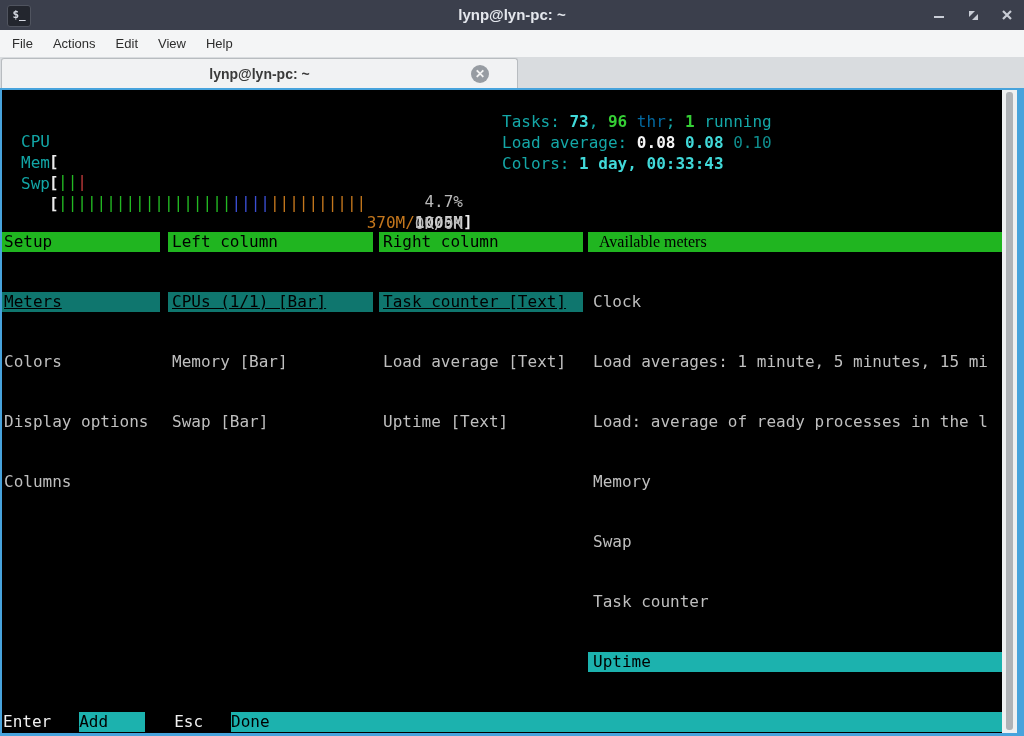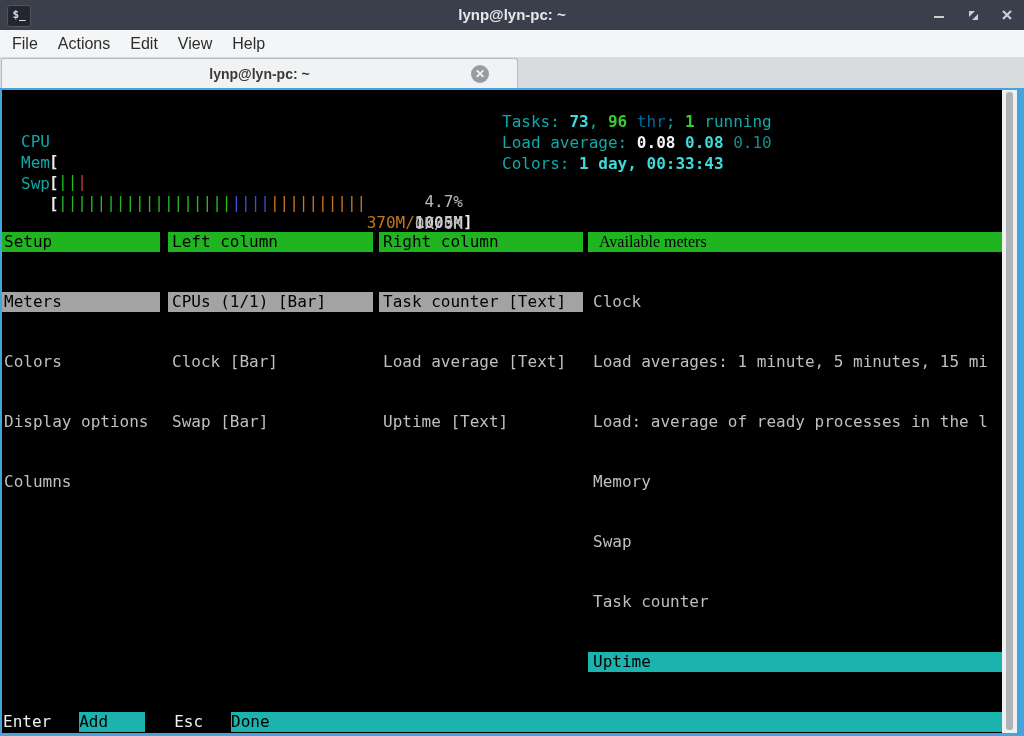--- a/index.html
+++ b/index.html
@@ -10,21 +10,21 @@
   .titlebar{position:absolute;left:0;top:0;width:1024px;height:30px;background:#3b3f4c;}
   .app-icon{position:absolute;left:7px;top:5px;width:22px;height:20px;background:#23262e;
             border:1px solid #50545f;border-radius:3px;color:#d6dae2;
             font:bold 11px "DejaVu Sans Mono",monospace;text-align:center;line-height:18px;}
   .title-text{position:absolute;left:0;right:0;top:0;height:30px;line-height:30px;text-align:center;
               color:#e4e7ed;font-weight:bold;font-size:15px;}
   .win-controls{position:absolute;right:10px;top:0;height:30px;display:flex;gap:20px;align-items:center;}
   .win-btn{width:14px;height:14px;display:flex;align-items:center;justify-content:center;}
 
   .menubar{position:absolute;left:0;top:30px;width:1024px;height:27px;background:#f4f5f6;
-           display:flex;align-items:center;padding-left:2px;font-size:16px;color:#2d2d2d;box-sizing:border-box;}
+           display:flex;align-items:center;padding-left:2px;font-size:13px;color:#2d2d2d;box-sizing:border-box;}
   .menu-item{padding:0 10px;height:27px;line-height:27px;}
 
   .tabbar{position:absolute;left:0;top:57px;width:1024px;height:31px;background:#d9dcdf;}
   .tab{position:absolute;left:1px;top:1px;width:517px;height:30px;background:#f1f2f3;
        border:1px solid #b8bcc0;box-sizing:border-box;border-bottom:none;
        border-radius:3px 3px 0 0;}
   .tab-title{position:absolute;left:0;right:0;top:0;height:30px;line-height:30px;text-align:center;
              font-weight:bold;font-size:14px;color:#3a3a3a;}
   .tab-close{position:absolute;right:28px;top:6px;width:18px;height:18px;border-radius:50%;
              background:#979ca2;color:#f4f4f4;font-size:12px;font-weight:bold;text-align:center;line-height:18px;}
@@ -53,21 +53,21 @@
   .c-bgreen{color:#35cf35;font-weight:bold;}
   .c-green{color:#0369a1;}
   .c-bwhite{color:#f5f5f5;font-weight:bold;}
   .c-dteal{color:#0f8f8f;}
 
   
   .panel{position:absolute;top:102px;}
   .prow{height:20px;line-height:20px;padding-left:4px;overflow:hidden;color:#bfbfbf;}
   .p1 .prow{padding-left:2px;}
   .phead{background:#20b520;color:#000;}
-  .sel-gray{background:#a3a3a3;color:#000;}
+  .sel-gray{background:#0f766e;color:#000;text-decoration:underline;}
   .sel-cyan{background:#1cb2ae;color:#000;}
 
   
   .fbar{position:absolute;left:0;top:622px;width:1001px;height:20px;line-height:20px;display:flex;gap:28px;}
   .fkey{color:#f0f0f0;padding-left:1px;}
   .flabel{background:#1cb2ae;color:#000;}
   .flabel-add{width:66px;}
   .flabel-done{flex:1;}
 </style>
 </head>
@@ -143,21 +143,21 @@
       <div class="prow phead">Setup</div>
       <div class="prow sel-gray">Meters</div>
       <div class="prow">Colors</div>
       <div class="prow">Display options</div>
       <div class="prow">Columns</div>
     </div>
 
     <div class="panel" style="left:166px;width:205px;">
       <div class="prow phead">Left column</div>
       <div class="prow sel-gray">CPUs (1/1) [Bar]</div>
-      <div class="prow">Clock [Bar]</div>
+      <div class="prow">Memory [Bar]</div>
       <div class="prow">Swap [Bar]</div>
     </div>
 
     <div class="panel" style="left:377px;width:204px;">
       <div class="prow phead">Right column</div>
       <div class="prow sel-gray">Task counter [Text]</div>
       <div class="prow">Load average [Text]</div>
       <div class="prow">Uptime [Text]</div>
     </div>
 

